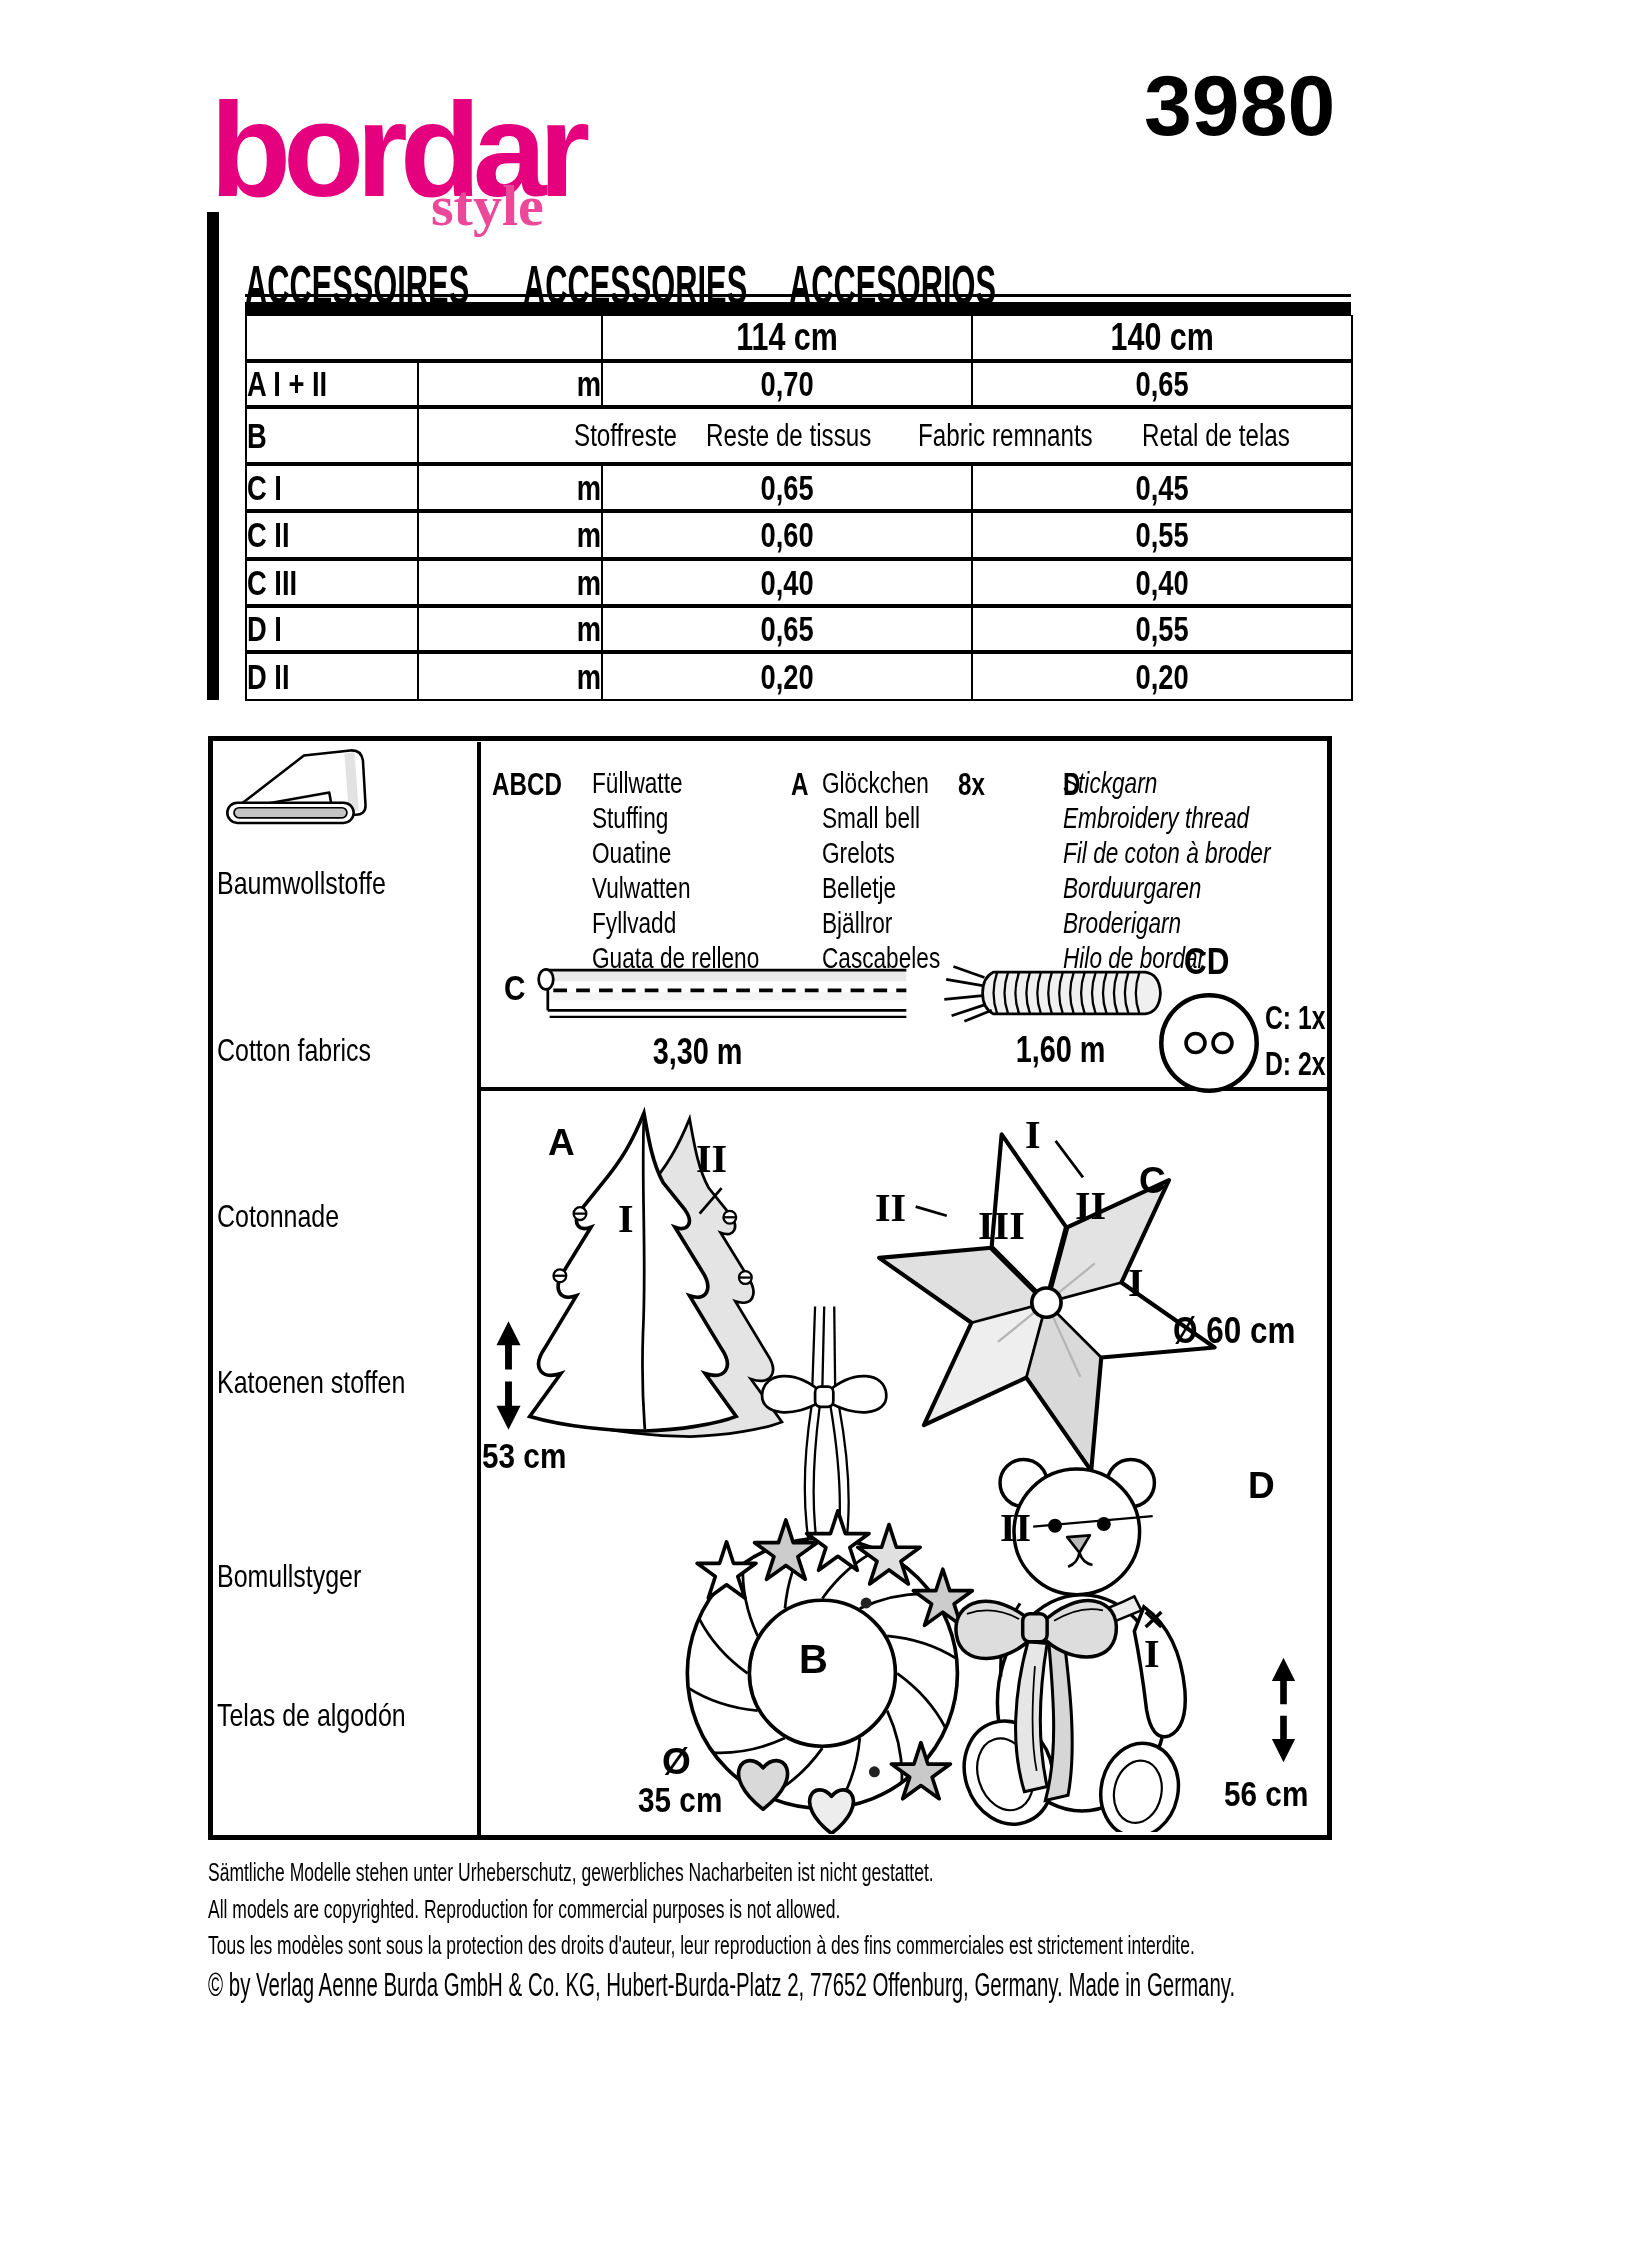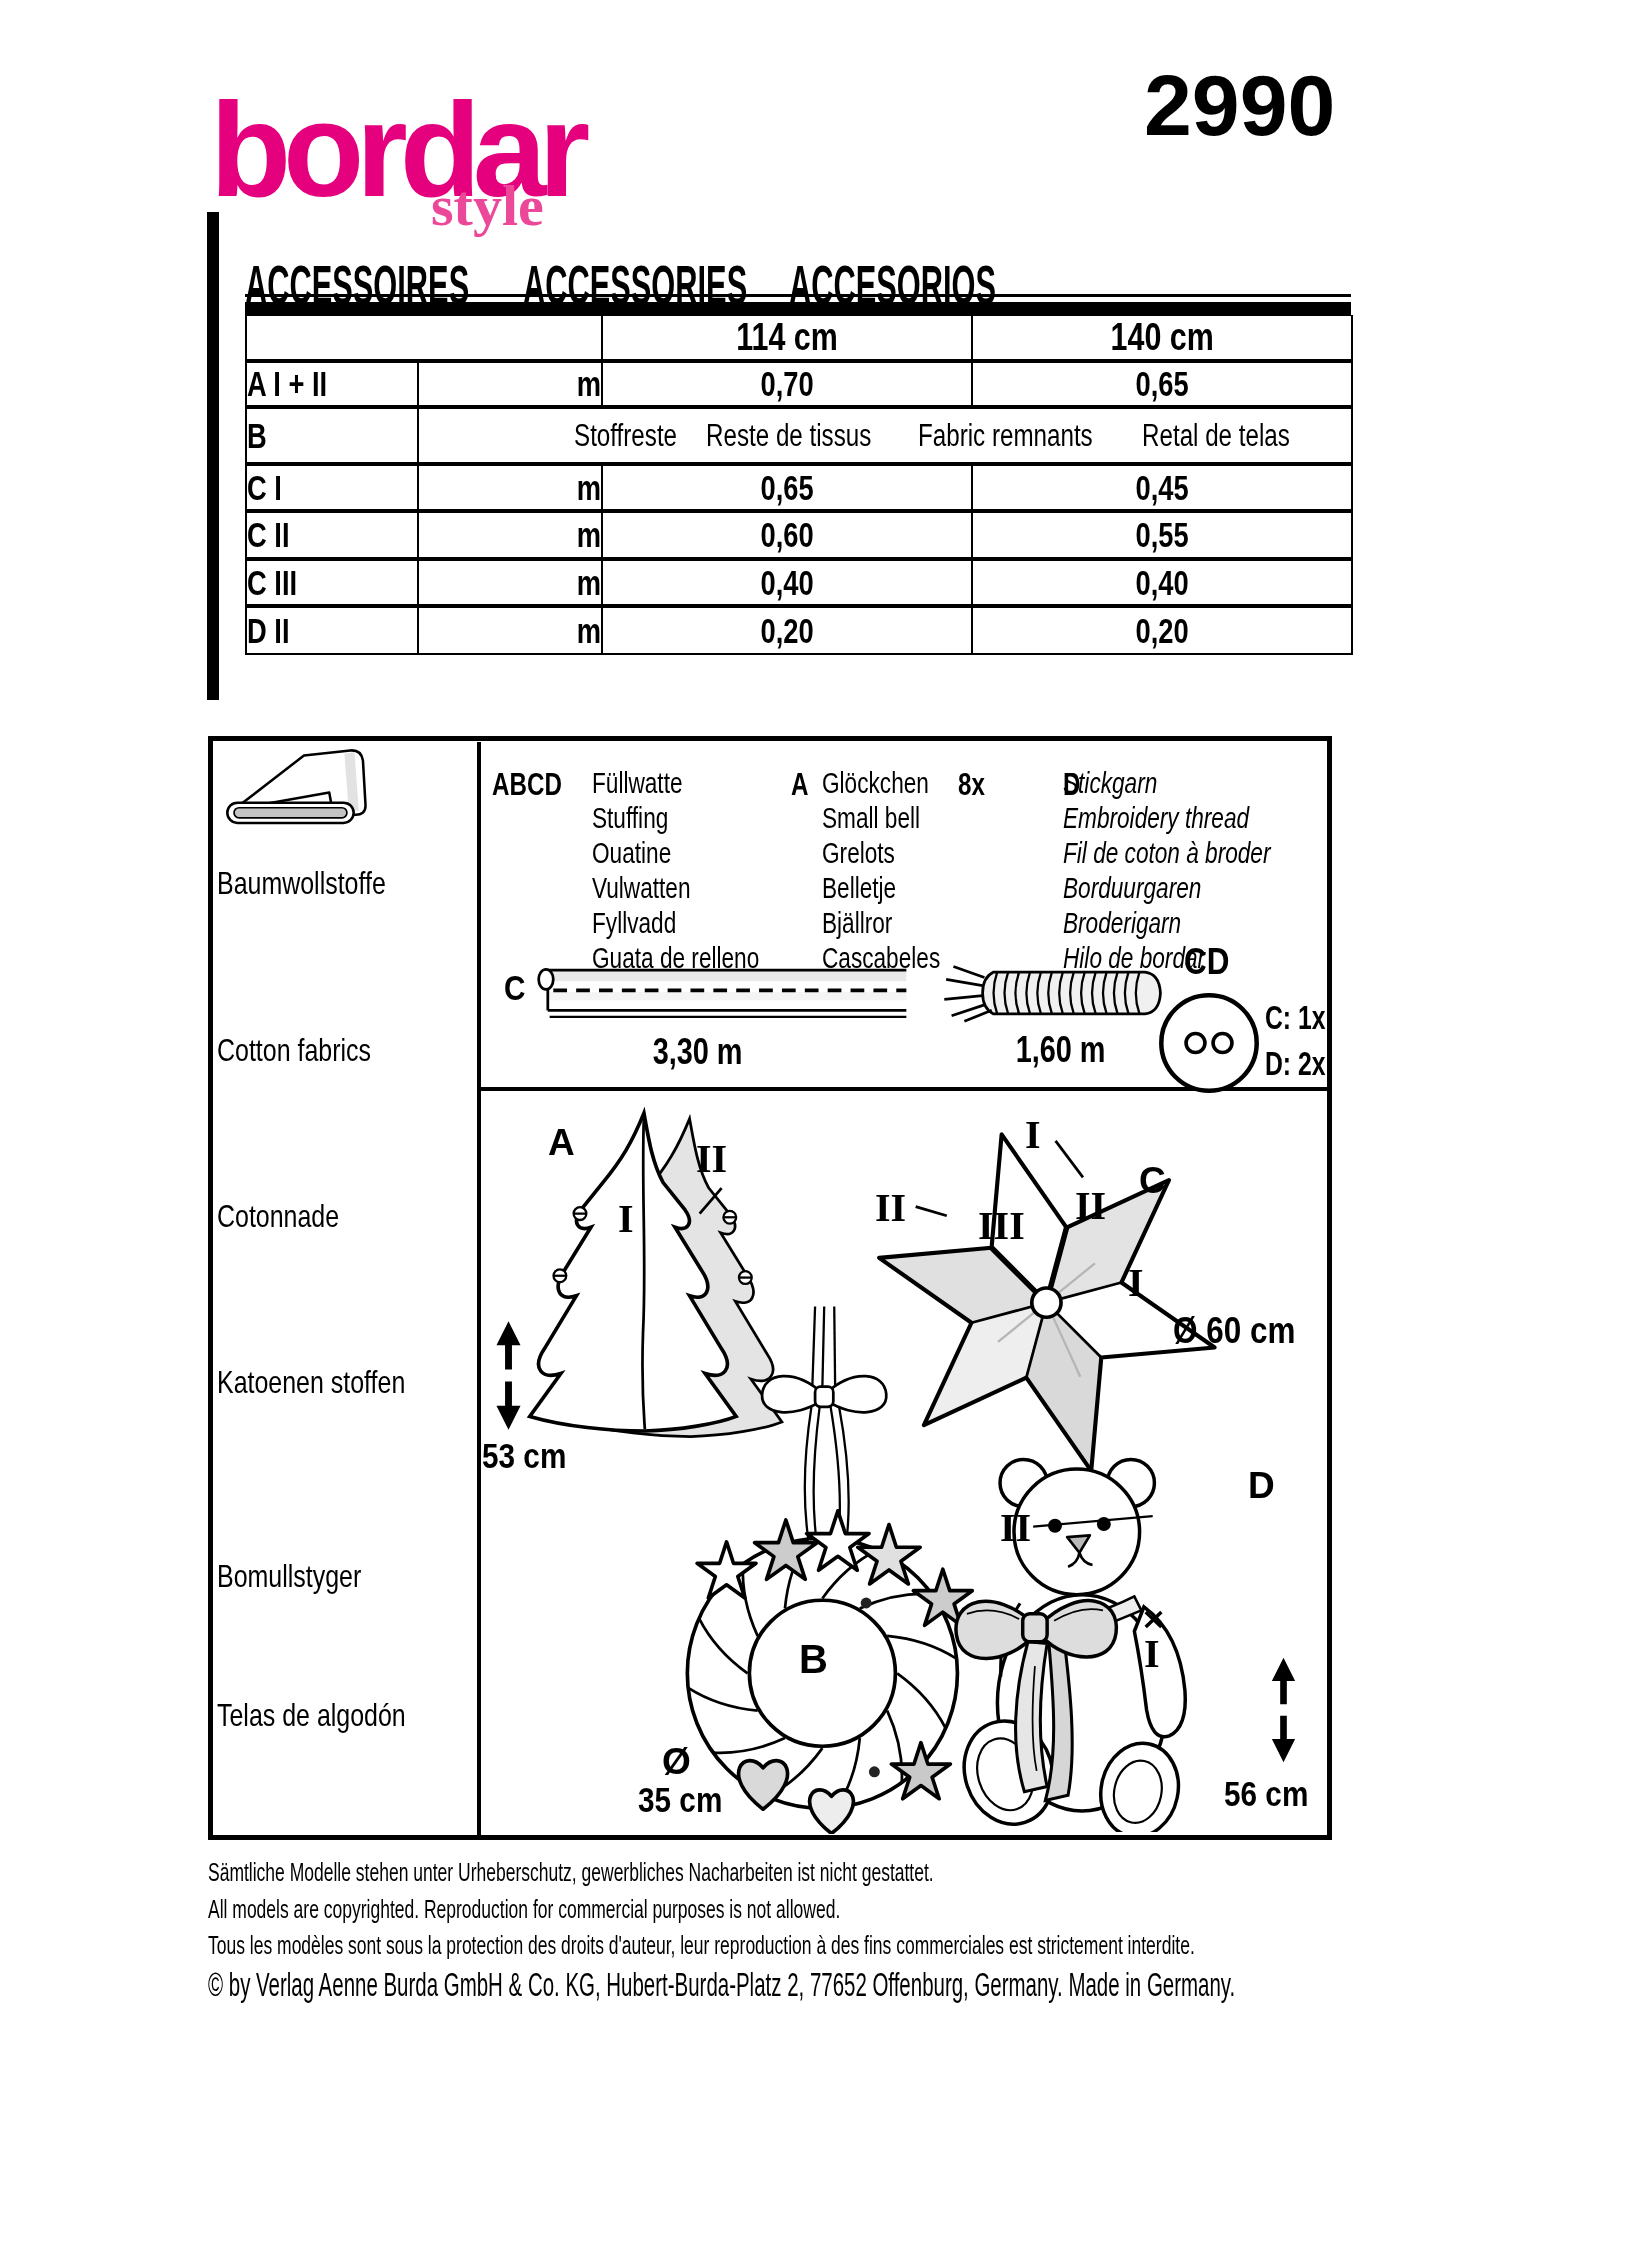--- a/index.html
+++ b/index.html
@@ -53,21 +53,21 @@
   .ftr-pub{position:absolute;left:208px;font-size:33px;line-height:1;}
   svg{display:block;}
 </style>
 </head>
 <body>
 
 <div class="sheet">
 
   <span class="logo-main">bordar</span>
   <span class="logo-sub">style</span>
-  <div class="pattern-number">2990</div>
+  <div class="pattern-number">3980</div>
   <div class="side-bar"></div>
 
   <span class="head-word" style="left:245px;">ACCESSOIRES</span>
   <span class="head-word" style="left:523px;">ACCESSORIES</span>
   <span class="head-word" style="left:789px;">ACCESORIOS</span>
   <div class="head-underline"></div>
   <div class="head-bar"></div>
 
   <table class="fab">
     <colgroup>
@@ -109,20 +109,26 @@
       <td class="lab"><span class="cnd">C II</span></td>
       <td class="unit"><span class="cndr">m</span></td>
       <td class="c"><span class="cndc">0,60</span></td>
       <td class="c"><span class="cndc">0,55</span></td>
     </tr>
     <tr style="height:47px;">
       <td class="lab"><span class="cnd">C III</span></td>
       <td class="unit"><span class="cndr">m</span></td>
       <td class="c"><span class="cndc">0,40</span></td>
       <td class="c"><span class="cndc">0,40</span></td>
+    </tr>
+    <tr style="height:46px;">
+      <td class="lab"><span class="cnd">D I</span></td>
+      <td class="unit"><span class="cndr">m</span></td>
+      <td class="c"><span class="cndc">0,65</span></td>
+      <td class="c"><span class="cndc">0,55</span></td>
     </tr>
     <tr style="height:48px;">
       <td class="lab"><span class="cnd">D II</span></td>
       <td class="unit"><span class="cndr">m</span></td>
       <td class="c"><span class="cndc">0,20</span></td>
       <td class="c"><span class="cndc">0,20</span></td>
     </tr>
   </tbody>
     </table>
 

